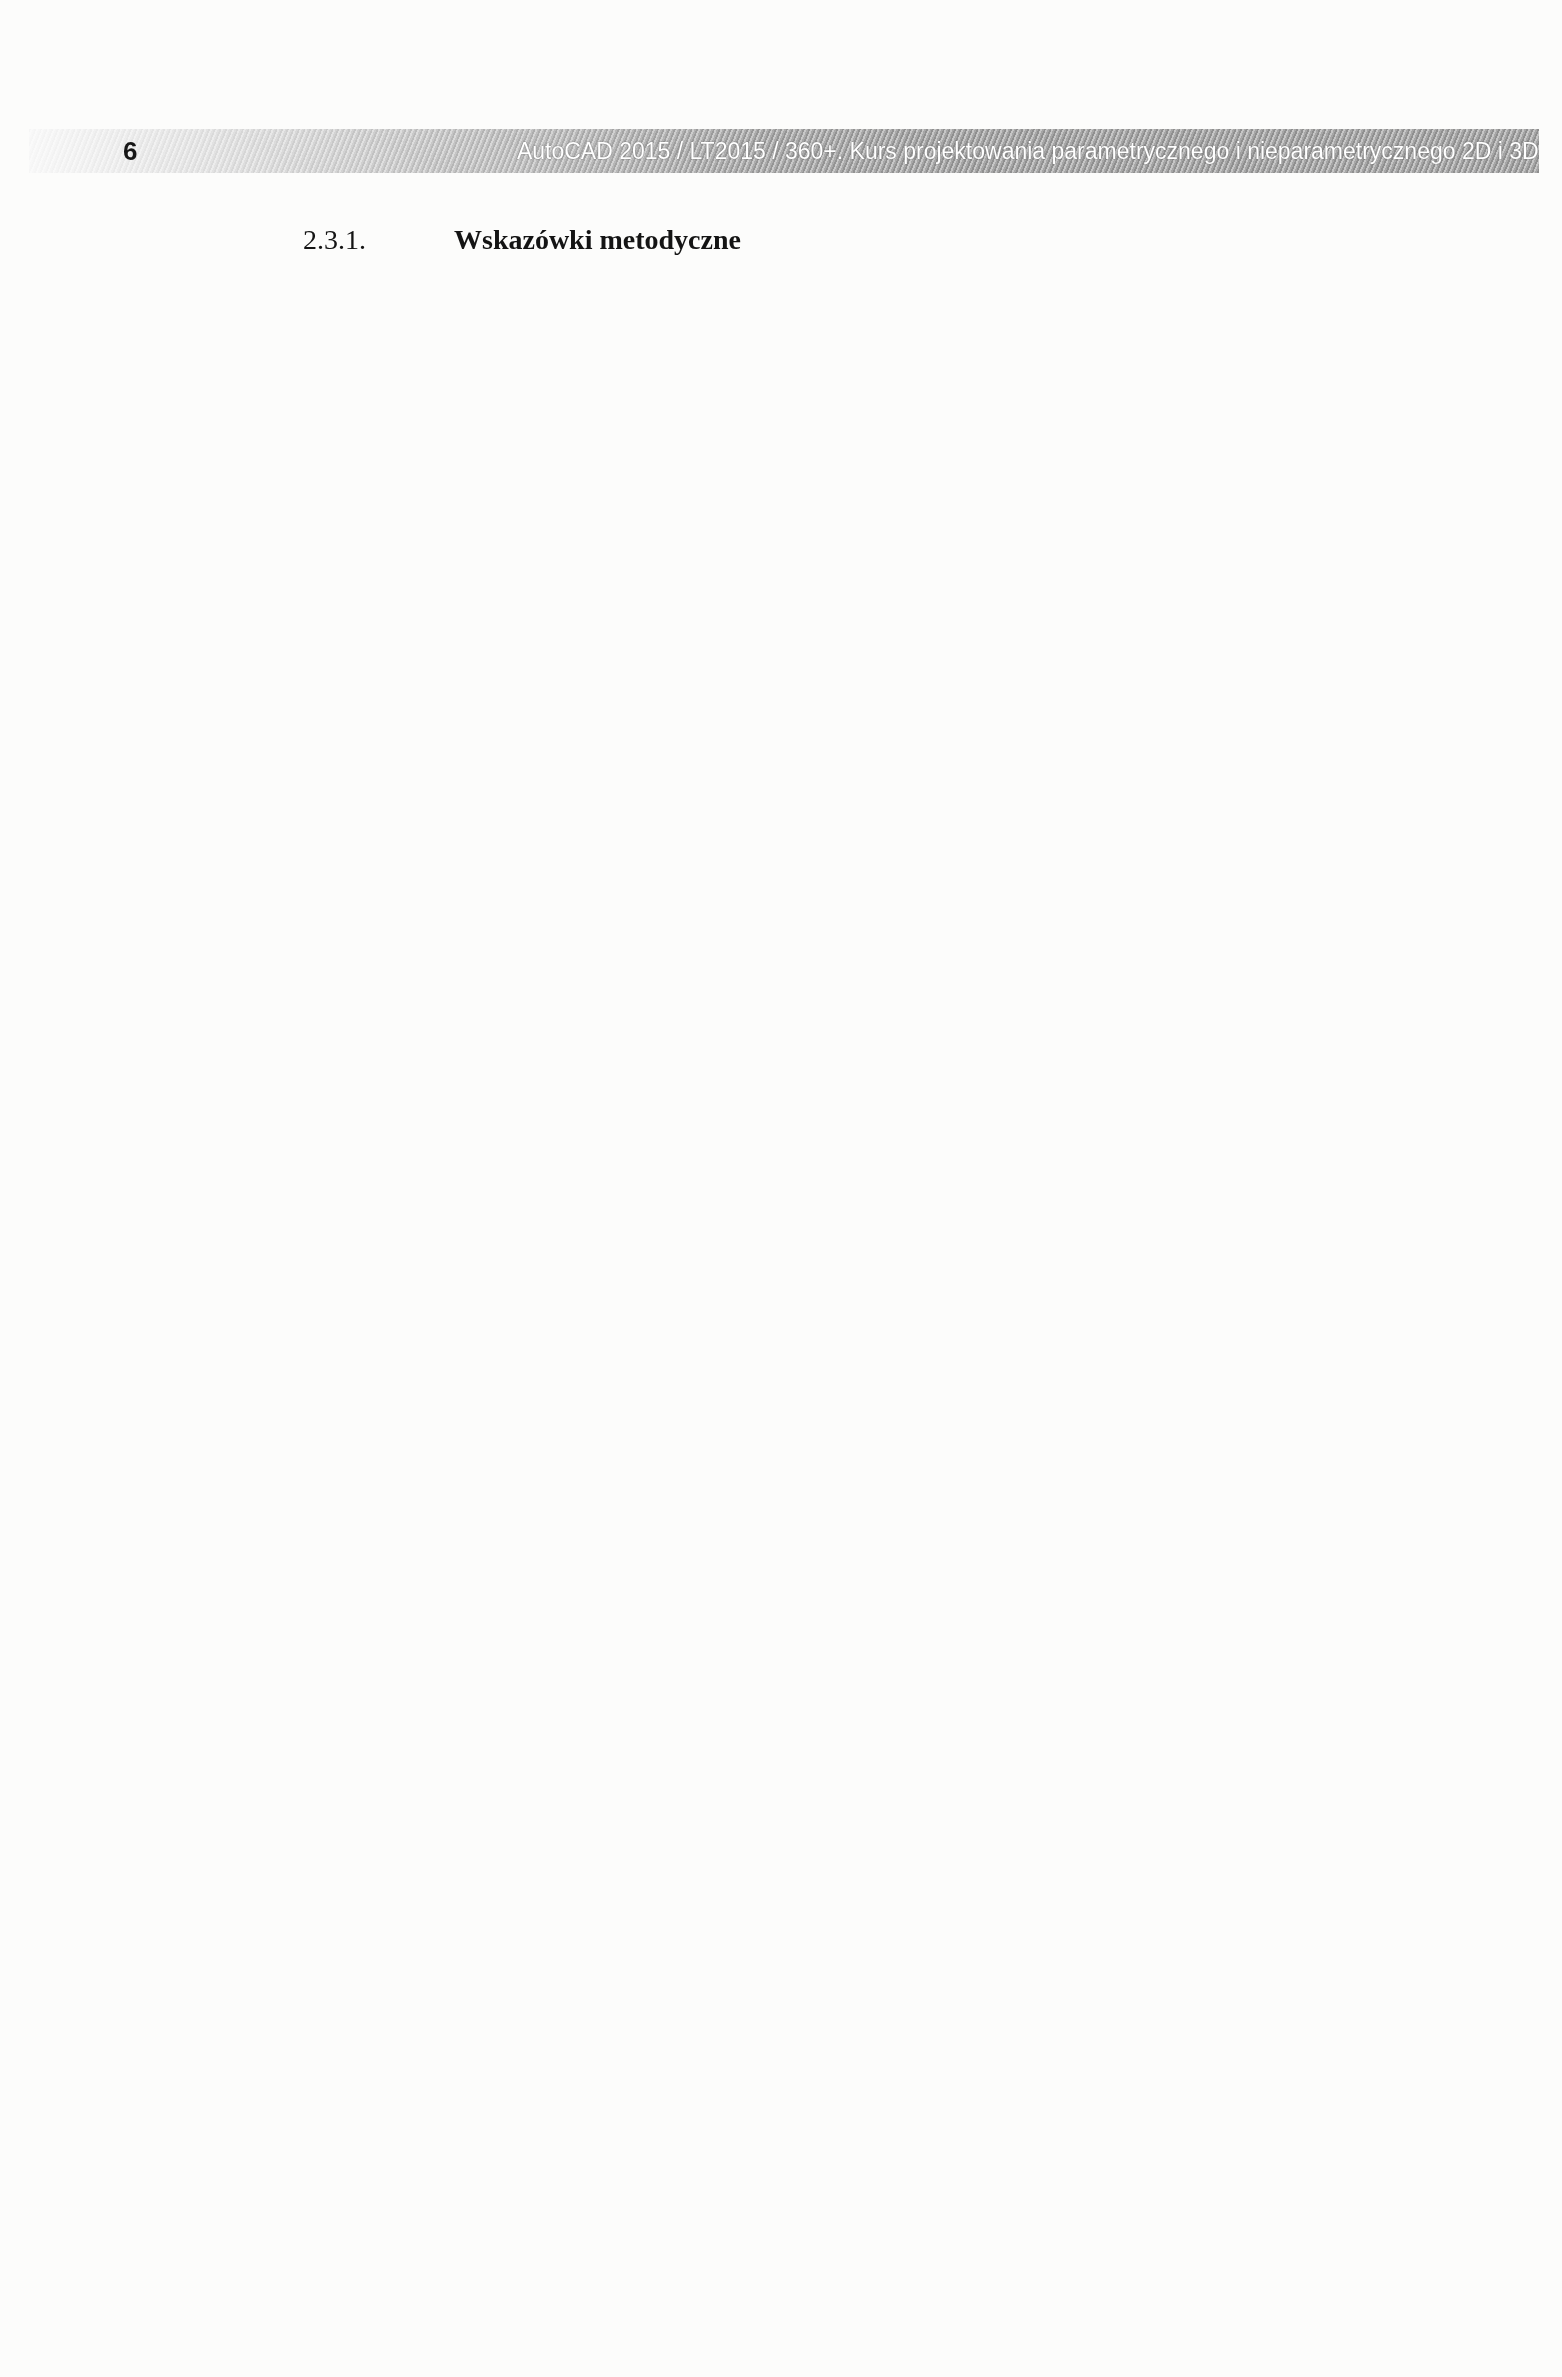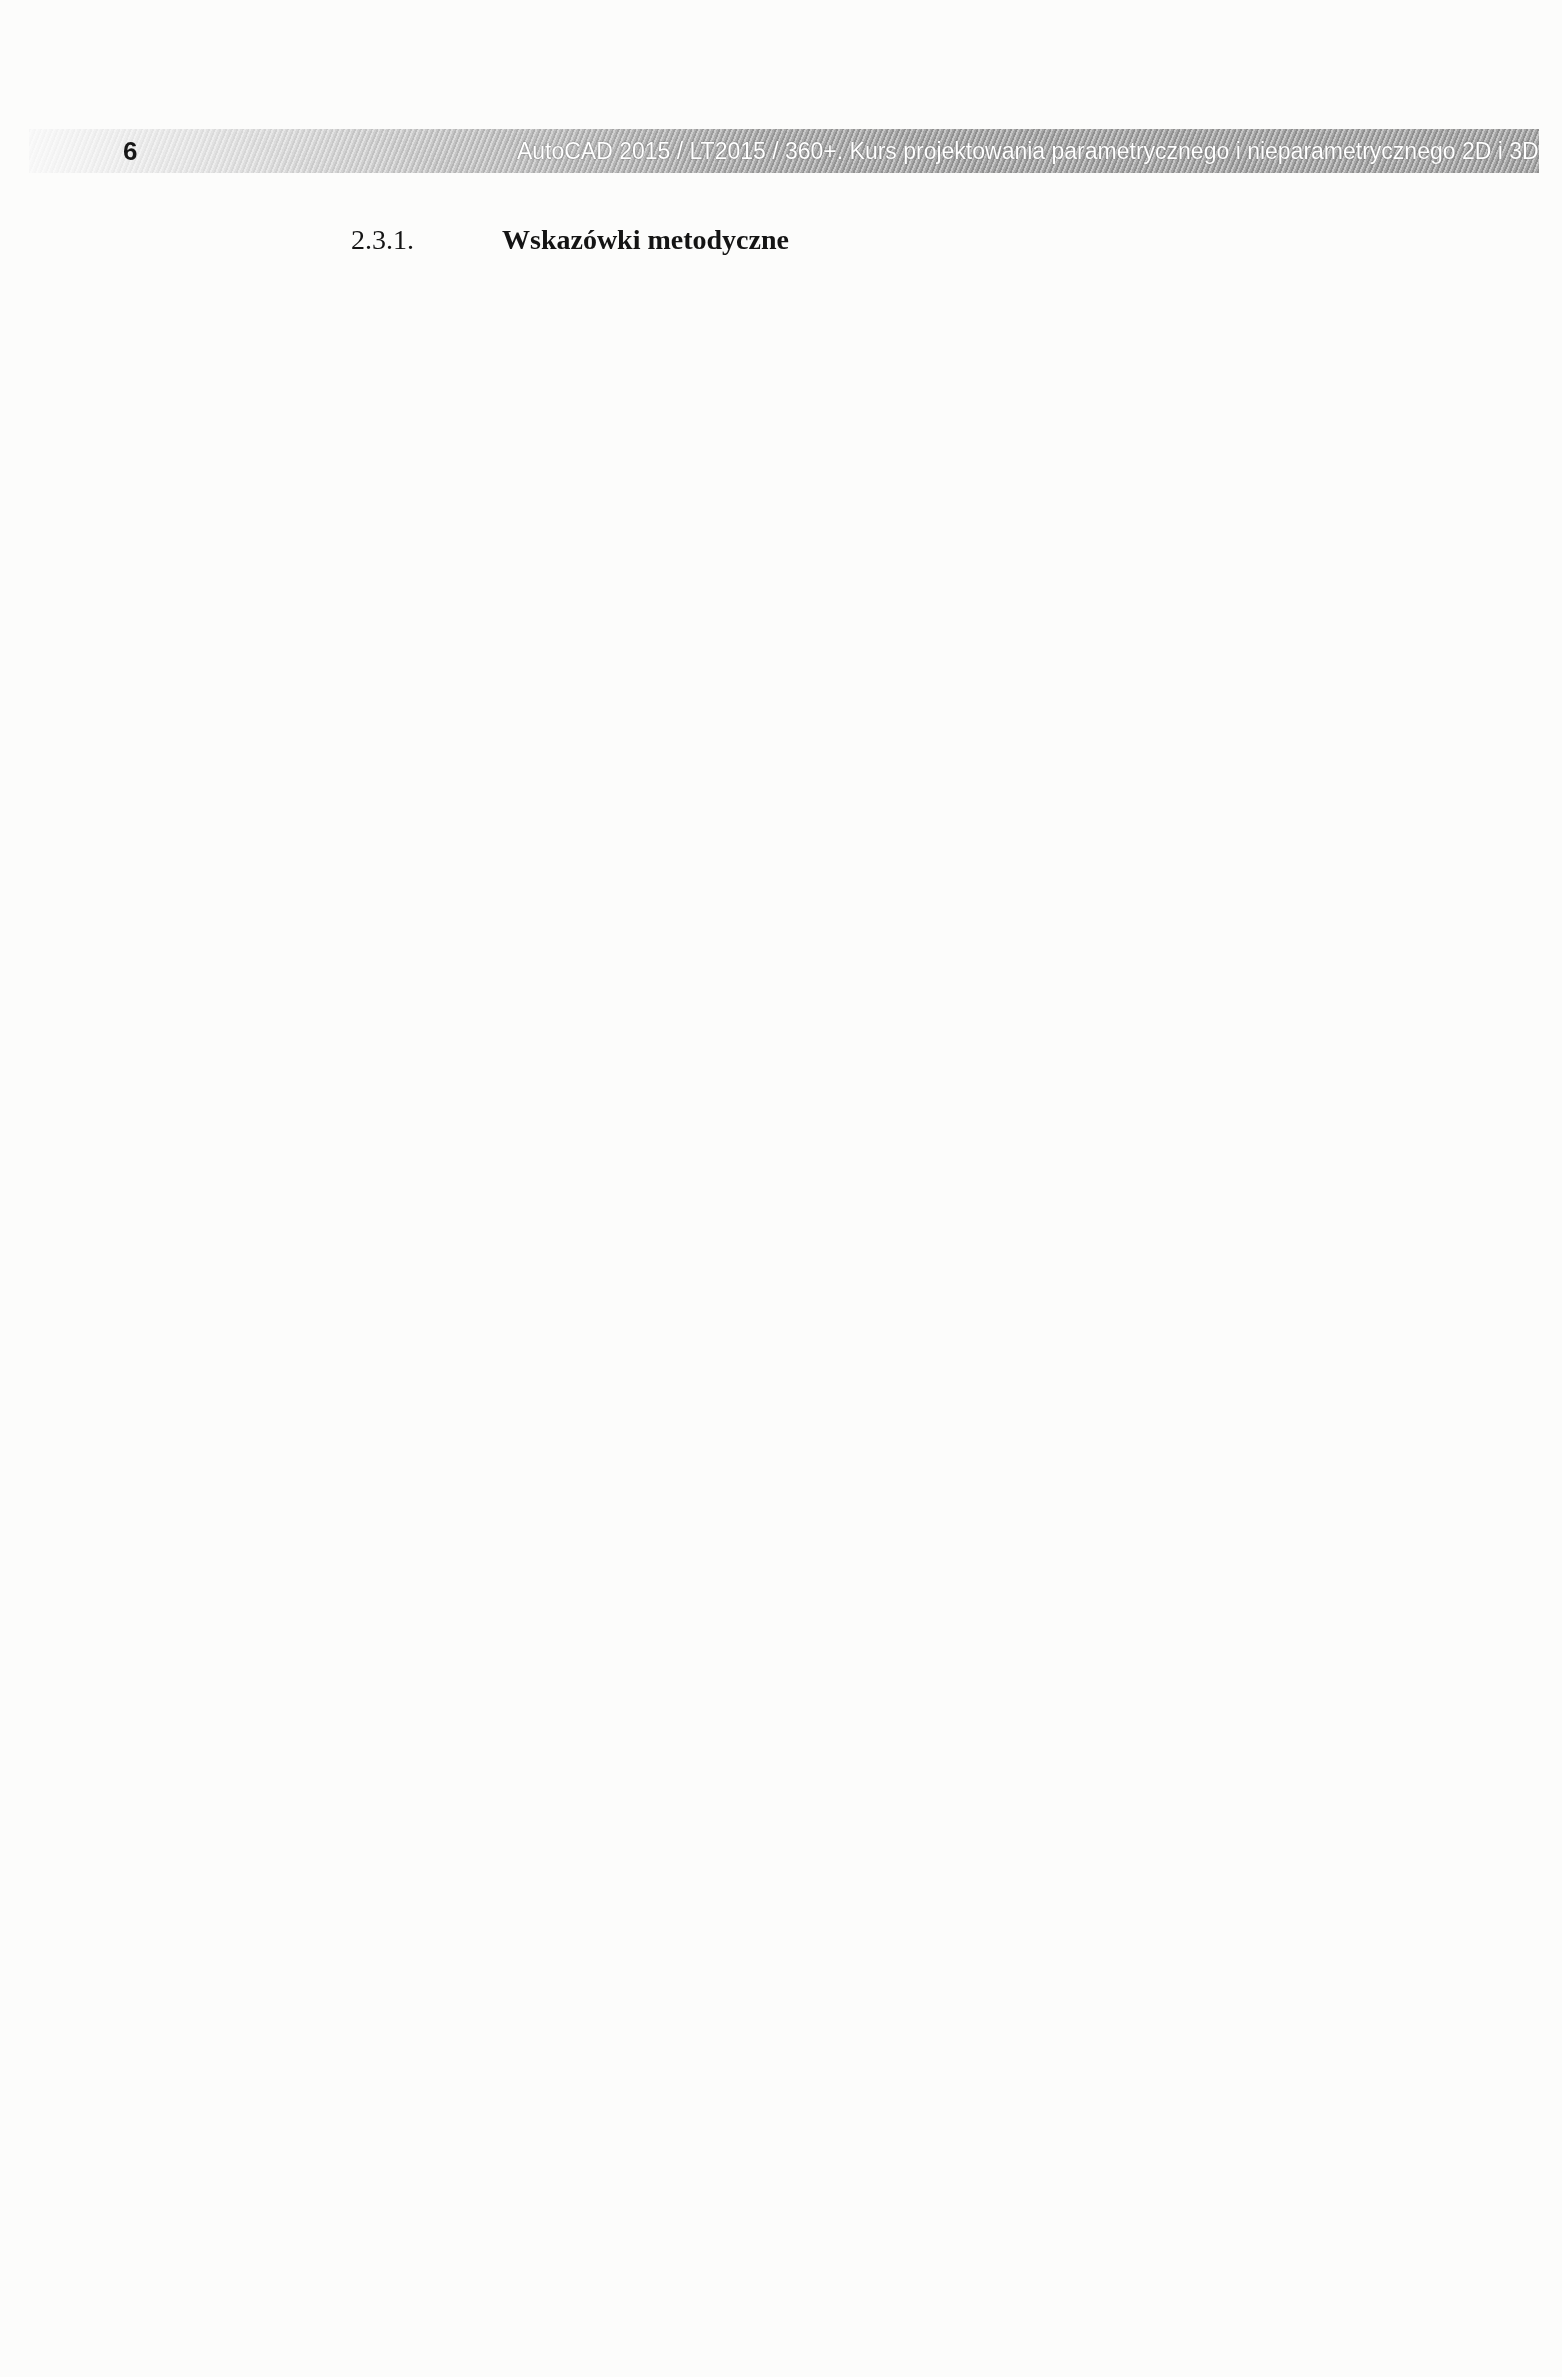--- a/index.html
+++ b/index.html
@@ -48,21 +48,21 @@
     white-space: nowrap;
   }
   .toc-row .num   { flex: 0 0 auto; }
   .toc-row .title { flex: 0 0 auto; font-weight: bold; }
   .toc-row .dots  { flex: 1 1 auto; overflow: hidden; margin: 0 5.2px 0 7px; }
   .toc-row .dots::after {
     content: "................................................................................................................................................................................................................";
     letter-spacing: 5.2px; font-size: 26px; color: #222;
   }
   .toc-row .page { flex: 0 0 auto; min-width: 44px; text-align: right; }
-  .lvl-l3 { padding-left: 168px; } .lvl-l3 .num { width: 151px; margin-left: 48px; }
+  .lvl-l3 { padding-left: 168px; } .lvl-l3 .num { width: 151px; }
 </style>
 </head>
 <body>
 
 <div class="page">
 
   <div class="header-bar">
     <span class="page-number">6</span>
     <span class="header-title">AutoCAD 2015 / LT2015 / 360+. Kurs projektowania parametrycznego i nieparametrycznego 2D i 3D</span>
   </div>

